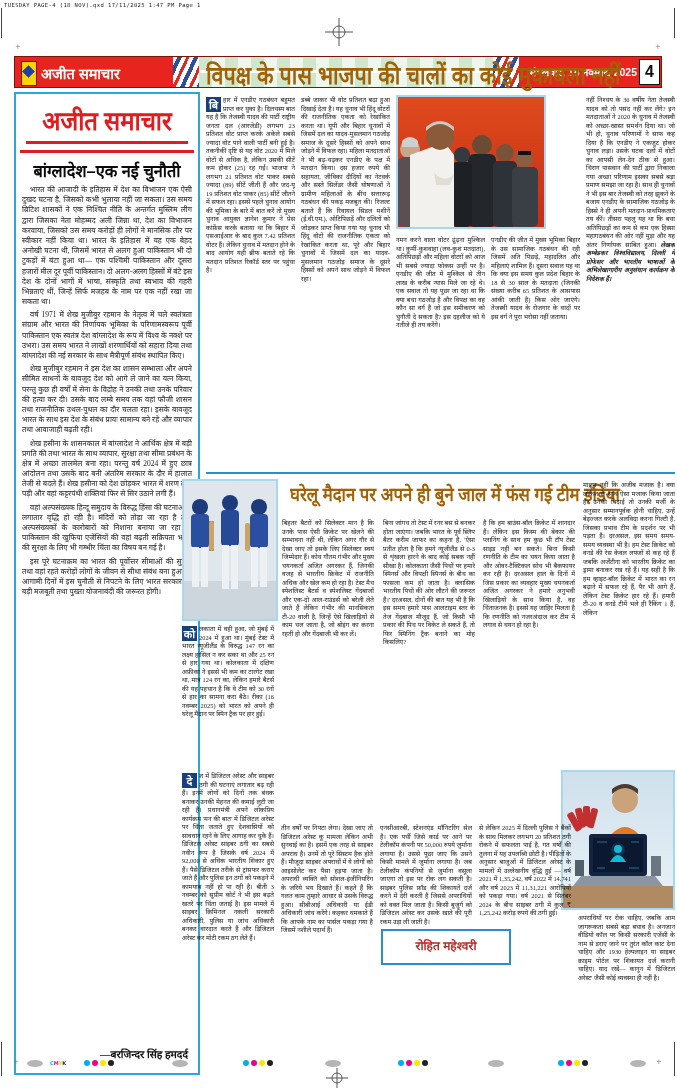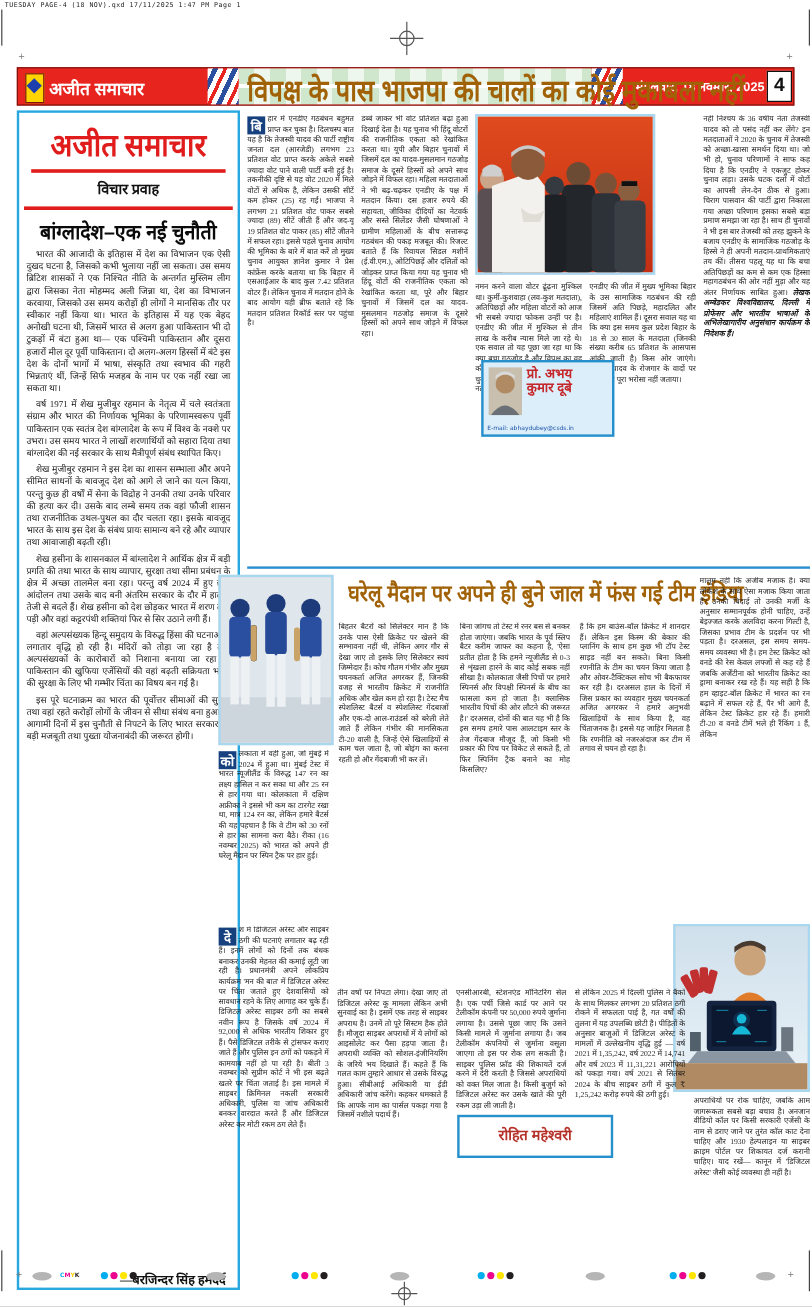--- a/index.html
+++ b/index.html
@@ -34,21 +34,21 @@
   .lpanel{position:absolute;left:14px;top:92px;width:186px;height:983px;border:2px solid #29a8e0;box-sizing:border-box;background:#fff;}
   .lmast{margin-top:8px;text-align:center;font:bold 26px "Liberation Serif",serif;color:#e01c1c;white-space:nowrap;transform:scaleX(.92);}
   .lrule{height:3px;background:#e01c1c;margin:3px 10px 5px;}
   .lrule2{height:3px;background:#e01c1c;margin:6px 4px;}
   .lvichar{text-align:center;font:bold 12px "Liberation Serif",serif;color:#111;margin-top:2px;}
   .lquote{font:9.5px "Liberation Serif",serif;color:#111;line-height:1.45;padding:2px 7px 0;text-align:left;}
   .lquote .attr{font-weight:bold;float:right;}
   .lhead{text-align:center;font:bold 17px "Liberation Sans",sans-serif;color:#0a0a0a;white-space:nowrap;transform:scaleX(.96);margin:2px 0 3px;}
   .lbody{height:792px;overflow:hidden;padding:0 6px;font-size:7.5px;line-height:1.36;color:#1b1b1b;text-align:justify;}
   .lbody p{margin:0 0 3px;text-indent:8px;}
-  .lsign{position:absolute;right:10px;bottom:0;font:bold 10.5px "Liberation Serif",serif;color:#111;margin-top:32px;}
+  .lsign{position:absolute;right:10px;bottom:12px;font:bold 10.5px "Liberation Serif",serif;color:#111;margin-top:32px;}
   
   .headline{position:absolute;overflow:hidden;white-space:nowrap;font-family:"Liberation Sans",sans-serif;font-weight:bold;color:#a16207;}
   .headline>span{display:inline-block;transform-origin:left center;}
   .col{position:absolute;overflow:hidden;font-size:6.4px;line-height:1.33;color:#1b1b1b;text-align:justify;box-sizing:border-box;}
   .dropcap{float:left;width:15px;height:15px;margin:1px 2px 0 0;background:#16407e;color:#fff;
            font:bold 11px "Liberation Sans",sans-serif;display:flex;align-items:center;justify-content:center;}
   .note{font-style:italic;font-weight:bold;}
   .photo{position:absolute;border:2px solid #a8d8f0;box-sizing:border-box;background:#ddd;}
   .photo svg{display:block;}
   .divider{position:absolute;background:#2a8fd0;}
@@ -91,21 +91,20 @@
     <span class="hstripes" style="left:158px;"></span>
     <span class="hgreen" style="left:184px;width:294px;"></span>
     <span class="hstripes" style="left:478px;"></span>
     <span class="hdate">मंगलवार, 18 नवम्बर, 2025</span>
     <span class="hpage">4</span>
   </div>
 
   <div class="lpanel">
     <div class="lmast">अजीत समाचार</div>
     <div class="lrule"></div>
-    <div class="lvichar">विचार प्रवाह</div>
     <div class="lrule2"></div>
     <div class="lhead">बांग्लादेश–एक नई चुनौती</div>
     <div class="lbody">
       <p>भारत की आजादी के इतिहास में देश का विभाजन एक ऐसी दुखद घटना है, जिसको कभी भुलाया नहीं जा सकता। उस समय ब्रिटिश शासकों ने एक निश्चित नीति के अन्तर्गत मुस्लिम लीग द्वारा जिसका नेता मोहम्मद अली जिन्ना था, देश का विभाजन करवाया, जिसको उस समय करोड़ों ही लोगों ने मानसिक तौर पर स्वीकार नहीं किया था। भारत के इतिहास में यह एक बेहद अनोखी घटना थी, जिसमें भारत से अलग हुआ पाकिस्तान भी दो टुकड़ों में बंटा हुआ था— एक पश्चिमी पाकिस्तान और दूसरा हजारों मील दूर पूर्वी पाकिस्तान। दो अलग-अलग हिस्सों में बंटे इस देश के दोनों भागों में भाषा, संस्कृति तथा स्वभाव की गहरी भिन्नताएं थीं, जिन्हें सिर्फ मजहब के नाम पर एक नहीं रखा जा सकता था।</p>
       <p>वर्ष 1971 में शेख मुजीबुर रहमान के नेतृत्व में चले स्वतंत्रता संग्राम और भारत की निर्णायक भूमिका के परिणामस्वरूप पूर्वी पाकिस्तान एक स्वतंत्र देश बांग्लादेश के रूप में विश्व के नक्शे पर उभरा। उस समय भारत ने लाखों शरणार्थियों को सहारा दिया तथा बांग्लादेश की नई सरकार के साथ मैत्रीपूर्ण संबंध स्थापित किए।</p>
       <p>शेख मुजीबुर रहमान ने इस देश का शासन सम्भाला और अपने सीमित साधनों के बावजूद देश को आगे ले जाने का यत्न किया, परन्तु कुछ ही वर्षों में सेना के विद्रोह ने उनकी तथा उनके परिवार की हत्या कर दी। उसके बाद लम्बे समय तक वहां फौजी शासन तथा राजनीतिक उथल-पुथल का दौर चलता रहा। इसके बावजूद भारत के साथ इस देश के संबंध प्रायः सामान्य बने रहे और व्यापार तथा आवाजाही बढ़ती रही।</p>
       <p>शेख हसीना के शासनकाल में बांग्लादेश ने आर्थिक क्षेत्र में बड़ी प्रगति की तथा भारत के साथ व्यापार, सुरक्षा तथा सीमा प्रबंधन के क्षेत्र में अच्छा तालमेल बना रहा। परन्तु वर्ष 2024 में हुए छात्र आंदोलन तथा उसके बाद बनी अंतरिम सरकार के दौर में हालात तेजी से बदले हैं। शेख हसीना को देश छोड़कर भारत में शरण लेनी पड़ी और वहां कट्टरपंथी शक्तियां फिर से सिर उठाने लगी हैं।</p>
       <p>वहां अल्पसंख्यक हिन्दू समुदाय के विरुद्ध हिंसा की घटनाओं में लगातार वृद्धि हो रही है। मंदिरों को तोड़ा जा रहा है तथा अल्पसंख्यकों के कारोबारों को निशाना बनाया जा रहा है। पाकिस्तान की खुफिया एजेंसियों की वहां बढ़ती सक्रियता भारत की सुरक्षा के लिए भी गम्भीर चिंता का विषय बन गई है।</p>
       <p>इस पूरे घटनाक्रम का भारत की पूर्वोत्तर सीमाओं की सुरक्षा तथा वहां रहते करोड़ों लोगों के जीवन से सीधा संबंध बना हुआ है। आगामी दिनों में इस चुनौती से निपटने के लिए भारत सरकार को बड़ी मजबूती तथा पुख्ता योजनाबंदी की जरूरत होगी।</p>
     </div>
@@ -157,35 +156,20 @@
       <circle cx="64" cy="58" r="8" fill="#343a40"></circle>
         <rect x="54" y="65" width="20" height="65" rx="5" fill="#1d2126"></rect>
 
       <circle cx="42" cy="40" r="14" fill="#8a5a3a"></circle>
       <path d="M28 34 q14 -14 28 0 l0 -4 q-14 -12 -28 0 z" fill="#c9c9c9"></path>
       <path d="M34 50 q8 6 16 0 l6 8 0 72 -44 0 0 -72 z" fill="#f2f1ee"></path>
       <path d="M36 76 q10 10 20 2 l-4 10 -14 0 z" fill="#e0ddd7"></path>
     </svg>
   </div>
 
-  <div class="abox abox-lead" style="left:401px;top:300px;width:111px;height:64px;">
-    <div style="display:flex;gap:4px;padding:4px 4px 0;">
-      <svg class="aphoto" width="28" height="40" viewBox="0 0 28 40">
-        <rect width="28" height="40" fill="#c8bfae"></rect>
-          <circle cx="14" cy="14" r="8" fill="#b08a62"></circle>
-        <path d="M6 10 q8 -8 16 0 l0 -3 q-8 -7 -16 0 z" fill="#d9d9d9"></path>
-        <path d="M2 40 q12 -16 24 0 z" fill="#6b6f76"></path>
-      </svg>
-      <div class="aname">
-        <div>प्रो. अभय</div>
-        <div>कुमार दूबे</div>
-      </div>
-    </div>
-    <div class="amail">E-mail: abhaydubey@csds.in</div>
-  </div>
 
   <div class="divider" style="left:206px;top:472px;width:469px;height:2px;"></div>
 
   <div class="photo" style="left:182px;top:479px;width:96px;height:142px;">
     <svg width="92" height="138" viewBox="0 0 92 138">
       <rect width="92" height="138" fill="#dfe7ed"></rect>
       <rect y="100" width="92" height="38" fill="#cdd6dc"></rect>
 
       <g>
         <circle cx="16" cy="26" r="8" fill="#1d3a7a"></circle>

